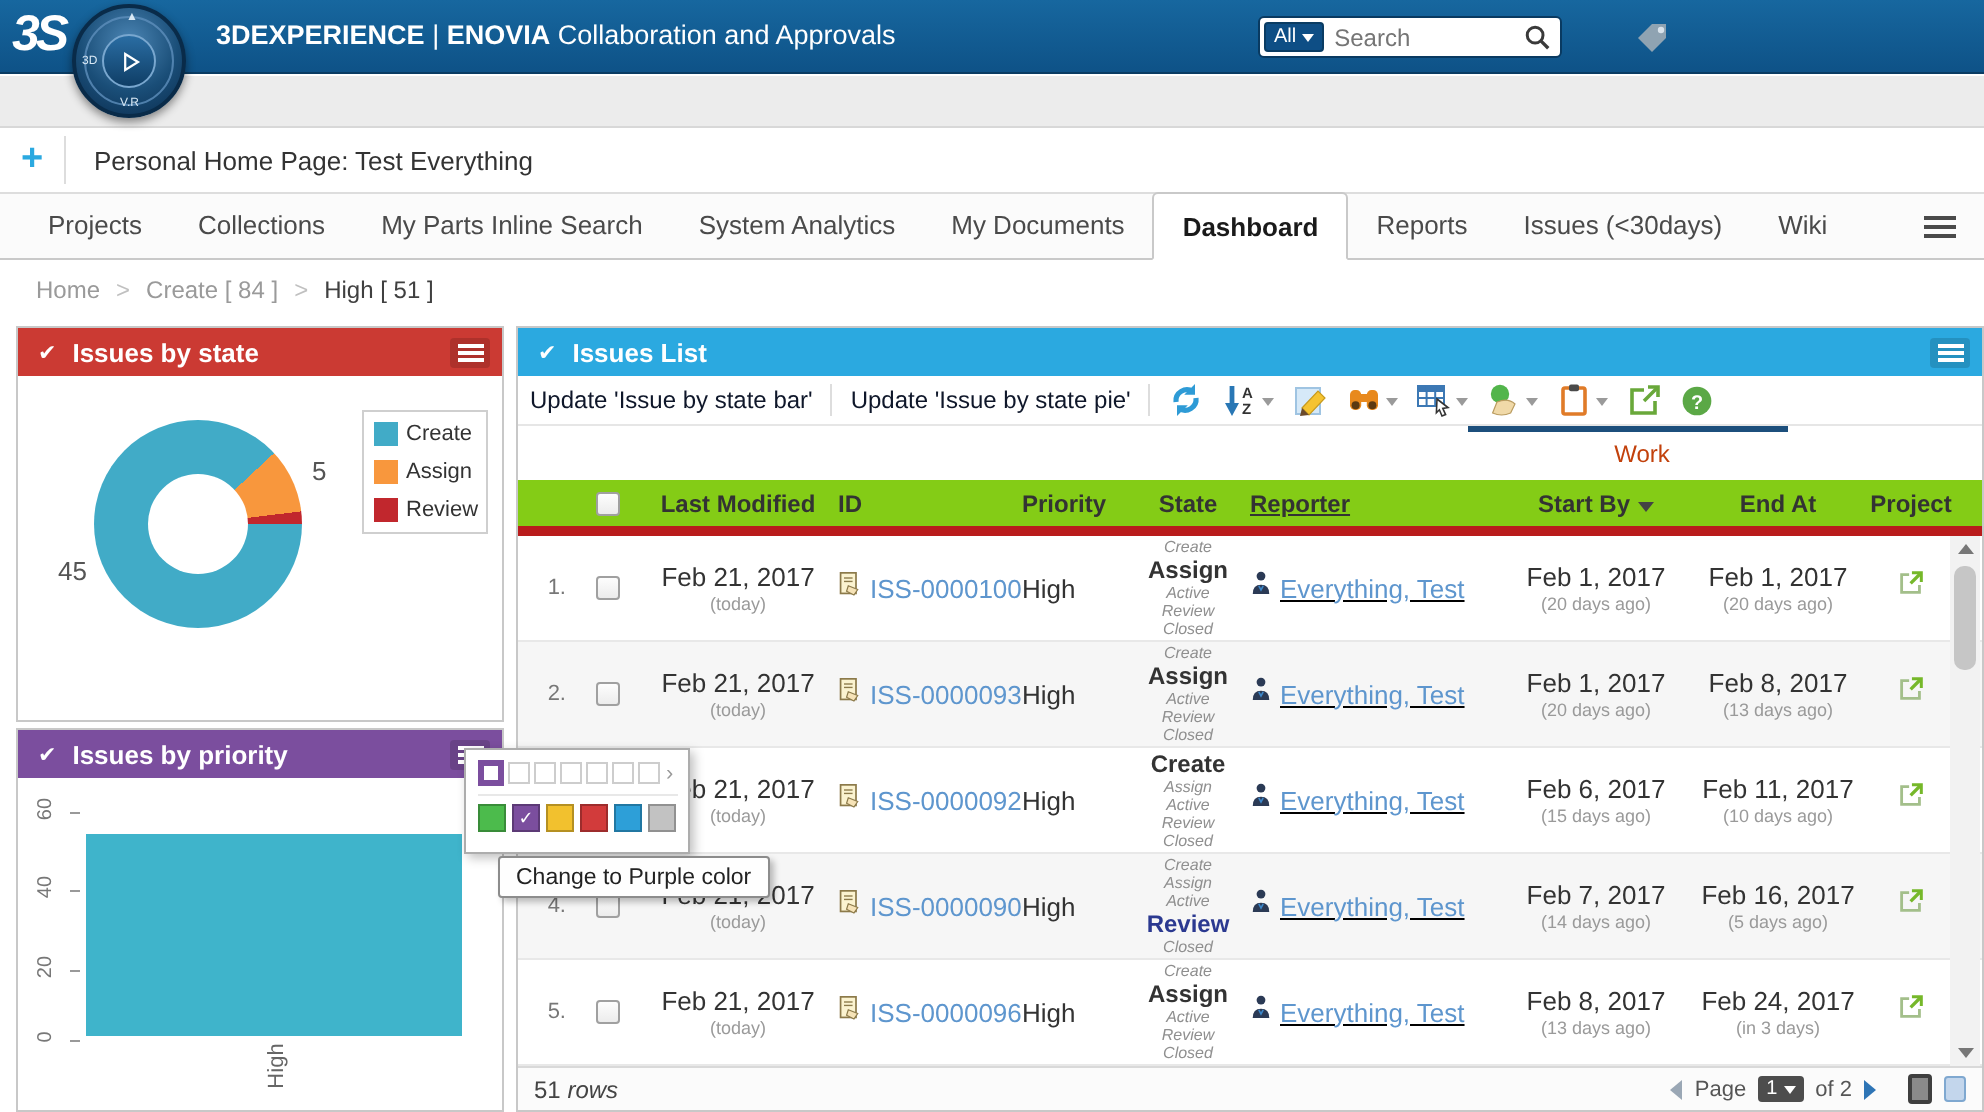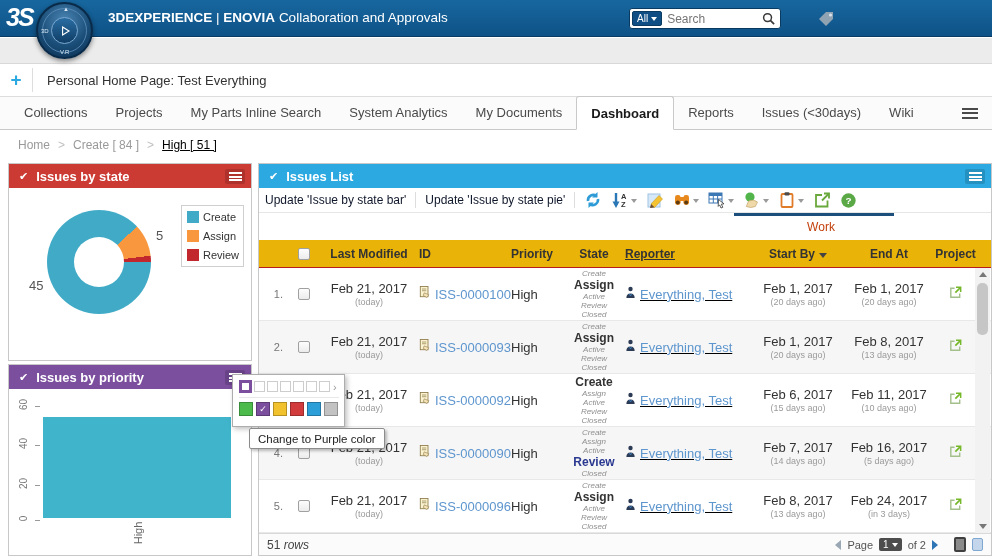--- a/index.html
+++ b/index.html
@@ -44,21 +44,21 @@
   .tabs { display:flex; height:33px; align-items:stretch; }
   .tab { padding:0 14px; display:flex; align-items:center; font-size:13px; color:#4A4A4A; cursor:pointer;
          white-space:nowrap; }
   .tab.active { background:#fff; border:1px solid #C9C9C9; border-bottom:1px solid #fff; margin-bottom:-1px;
                 border-radius:3px 3px 0 0; color:#1A1A1A; font-weight:bold; }
   .tab-burger { margin-left:auto; margin-right:14px; align-self:center; width:16px; height:11px; cursor:pointer;
         background:repeating-linear-gradient(to bottom, #4A4A4A 0 2px, transparent 2px 4.5px); }
   .breadcrumb { position:absolute; left:0; top:130px; width:992px; height:30px; background:#fff;
                 display:flex; align-items:center; padding-left:18px; font-size:12px; gap:8px; }
   .crumb { color:#9A9A9A; cursor:pointer; }
-  .crumb.active { color:#000000;text-decoration:underline; }
+  .crumb.active { color:#404040; }
   .csep { color:#C0C0C0; font-size:12px; }
 
   
   .panel { position:absolute; border:1px solid #C8C8C8; background:#fff; overflow:hidden; }
   .phead { height:24px; display:flex; align-items:center; gap:8px; padding:0 6px 0 10px; color:#fff; }
   .phead .ck { font-size:11px; }
   .phead .ptxt { font-size:13px; font-weight:bold; flex:1; }
   .phead .pburger { width:20px; height:15px; border-radius:2px; background:rgba(0,0,0,.14);
                     display:flex; align-items:center; justify-content:center; cursor:pointer; }
   .pburger i { display:block; width:13px; height:9px;
@@ -94,21 +94,21 @@
   .icobtn { display:flex; align-items:center; gap:2px; cursor:pointer; }
   .icobtn svg { display:block; }
   .chev { width:0; height:0; border-left:3.5px solid transparent; border-right:3.5px solid transparent;
           border-top:4px solid #9A9A9A; margin-top:2px; }
   .workrow { position:relative; height:27px; background:#fff; }
   .workline { position:absolute; left:475px; top:0; width:160px; height:3px; background:#1C4F7C; }
   .worklabel { position:absolute; left:482px; top:7px; width:160px; text-align:center; font-size:12px; color:#c2410c; }
 
   
   .thead { display:flex; align-items:center; height:28px; font-size:12px; font-weight:bold; color:#333;
-           border-bottom:1px solid #b91c1c; background:#eab308; }
+           border-bottom:5px solid #b91c1c; background:#84cc16; }
   .trow { display:flex; align-items:center; height:53px; border-bottom:1px solid #E8E8E8; background:#fff; }
   .trow.alt { background:#F6F6F6; }
   .c-num{width:30px; text-align:right; padding-right:6px; font-size:11px; color:#777;}
   .c-cb{width:30px; display:flex; justify-content:center;}
   .c-mod{width:100px; text-align:center;}
   .c-id{width:92px; display:flex; align-items:center; gap:4px;}
   .c-pri{width:52px; font-size:13px; color:#333;}
   .c-st{width:62px; text-align:center;}
   .c-rep{width:128px; display:flex; align-items:center; gap:4px;text-decoration:underline;}
   .c-start{width:90px; text-align:center;}
@@ -216,22 +216,22 @@
   <div class="graystrip"></div>
 
   <div class="pagebar">
     <div class="addcell">+</div>
     <div class="vsep"></div>
     <div class="ptitle">Personal Home Page: Test Everything</div>
   </div>
 
   <div class="tabbar">
     <div class="tabs">
+        <div class="tab">Projects</div>
         <div class="tab">Collections</div>
-        <div class="tab">Projects</div>
         <div class="tab">My Parts Inline Search</div>
         <div class="tab">System Analytics</div>
         <div class="tab">My Documents</div>
         <div class="tab active">Dashboard</div>
         <div class="tab">Reports</div>
         <div class="tab">Issues (&lt;30days)</div>
         <div class="tab">Wiki</div>
       </div>
     <span class="tab-burger"></span>
   </div>

